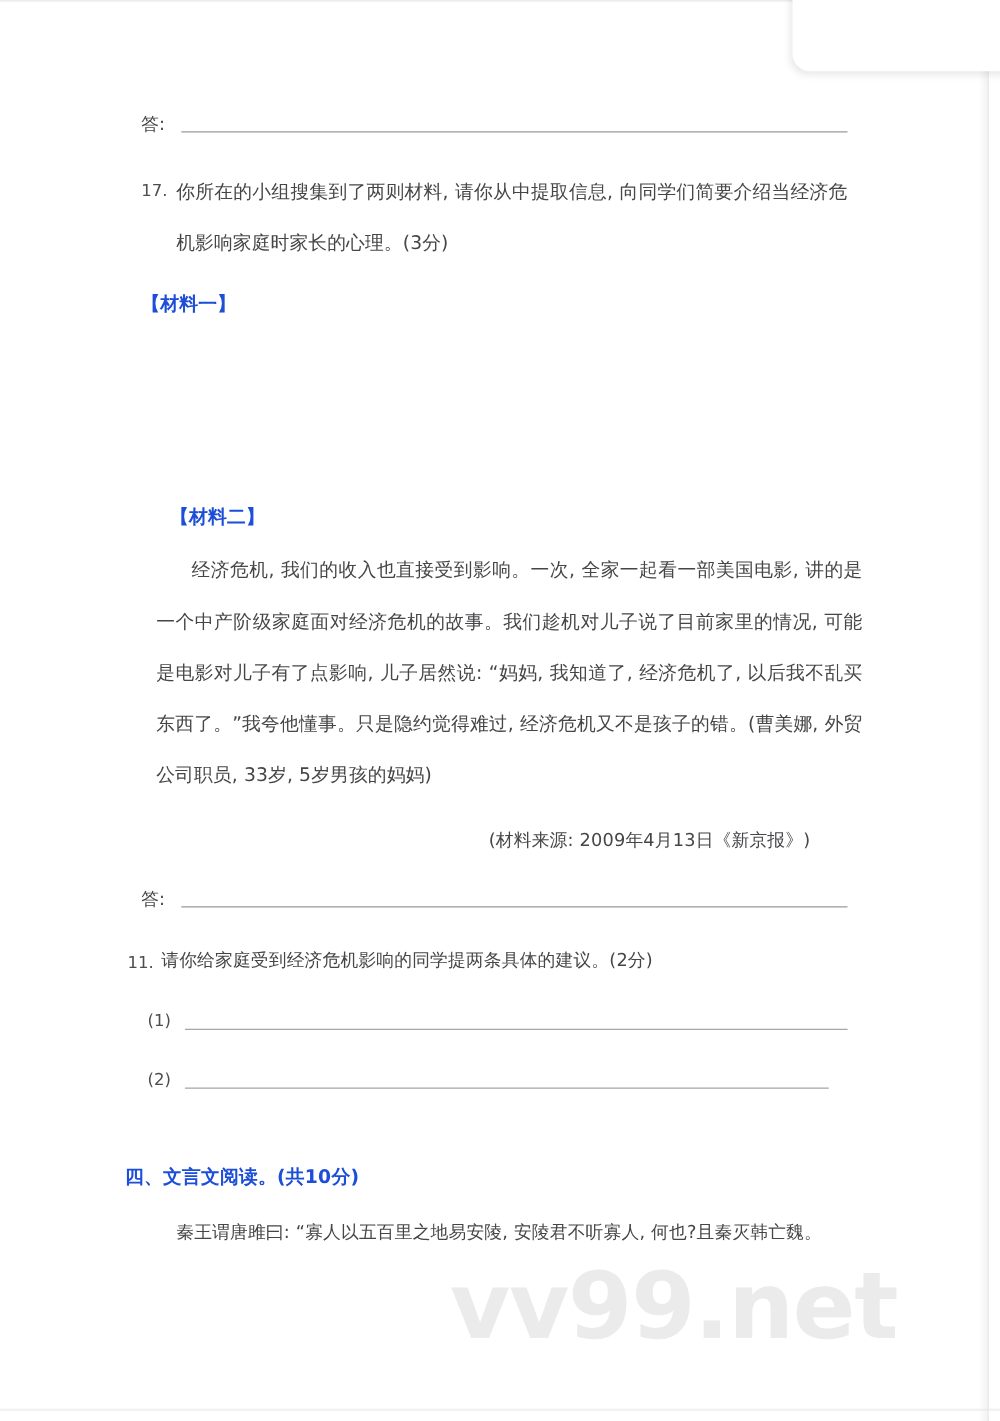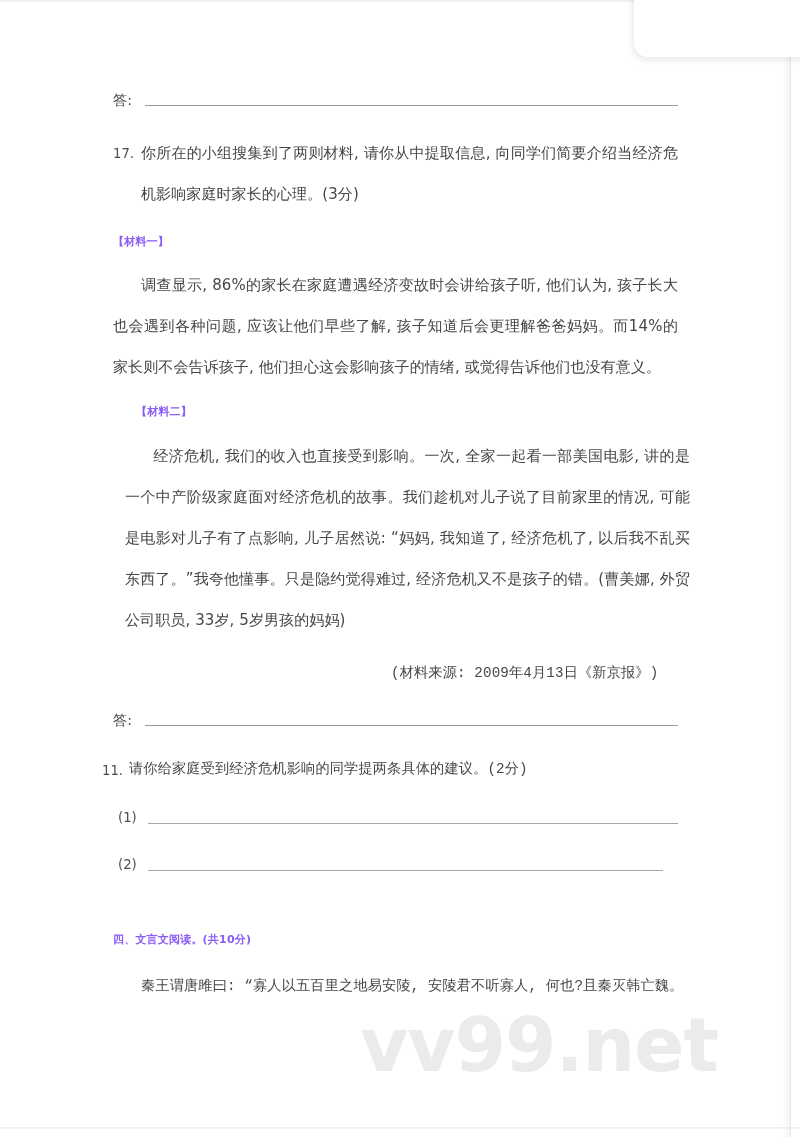--- a/index.html
+++ b/index.html
@@ -95,21 +95,20 @@
     color: #3f3f43;
   }
 
   .ln {
     position: absolute;
     white-space: nowrap;
     font-size: 14.2px;
     line-height: 1;
     color: #464649;
     letter-spacing: 0.15px;
-    font-family: Liberation Mono, monospace;
   }
 
   
   .rule {
     position: absolute;
     height: 1px;
     background: #9a9a9f;
   }
   .rule.soft {
     background: #a5a5aa;
@@ -139,23 +138,23 @@
     color: #464649;
     text-align: justify;
     letter-spacing: 0.1px;
   }
   .block .indent {
     display: inline-block;
     width: 28px;
   }
   .hd {
     position: absolute;
-    font-size: 11px;
+    font-size: 15px;
     font-weight: bold;
-    color: #8b5cf6;
+    color: #1d4ed8;
     white-space: nowrap;
     letter-spacing: 0.2px;
   }
 </style>
 </head>
 <body>
 
 <div id="page-sheet">
   <div id="page-top-edge"></div>
   <div id="page-bottom-edge"></div>
@@ -167,38 +166,37 @@
 
 <div id="content">
 
   <div class="lbl" style="left:113px; top:93px;">答:</div>
   <div class="rule" style="left:145px; top:105px; width:533px;"></div>
 
   <div class="num" style="left:113px; top:147px;">17.</div>
   <div class="block" style="left:141px; top:133px; width:537px;">你所在的小组搜集到了两则材料, 请你从中提取信息, 向同学们简要介绍当经济危机影响家庭时家长的心理。(3分)</div>
 
   <div class="hd" style="left:113px; top:234px;">【材料一】</div>
-  <div class="block" style="left:113px; top:265px; width:565px;"><span class="indent"></span><span>调查显示, 86%的家长在家庭遭遇经济变故时会讲给孩子听, 他们认为, 孩子长大也会遇到各种问题, 应该让他们早些了解, 孩子知道后会更理解爸爸妈妈。而14%的家长则不会告诉孩子, 他们担心这会影响孩子的情绪, 或觉得告诉他们也没有意义。</span></div>
 
   <div class="hd" style="left:106px; top:404px;margin-left:30px;">【材料二】</div>
   <div class="block" style="left:125px; top:436px; width:565px;"><span class="indent"></span><span>经济危机, 我们的收入也直接受到影响。一次, 全家一起看一部美国电影, 讲的是一个中产阶级家庭面对经济危机的故事。我们趁机对儿子说了目前家里的情况, 可能是电影对儿子有了点影响, 儿子居然说: “妈妈, 我知道了, 经济危机了, 以后我不乱买东西了。”我夸他懂事。只是隐约觉得难过, 经济危机又不是孩子的错。(曹美娜, 外贸公司职员, 33岁, 5岁男孩的妈妈)</span></div>
 
   <div class="ln" style="left:391px; top:666px;">(材料来源: 2009年4月13日《新京报》)</div>
 
   <div class="lbl" style="left:113px; top:713px;">答:</div>
   <div class="rule" style="left:145px; top:725px; width:533px;"></div>
 
   <div class="num" style="left:102px; top:764px;">11.</div>
   <div class="ln" style="left:129px; top:762px;">请你给家庭受到经济危机影响的同学提两条具体的建议。(2分)</div>
 
   <div class="num" style="left:118px; top:811px;">(1)</div>
   <div class="rule soft" style="left:148px; top:823px; width:530px;"></div>
 
   <div class="num" style="left:118px; top:858px;">(2)</div>
   <div class="rule soft" style="left:148px; top:870px; width:515px;"></div>
 
-  <div class="hd" style="left:113px; top:932px;">四、文言文阅读。(共10分)</div>
+  <div class="hd" style="left:100px; top:932px;">四、文言文阅读。(共10分)</div>
 
   <div class="ln" style="left:141px; top:979px;">秦王谓唐雎曰: “寡人以五百里之地易安陵, 安陵君不听寡人, 何也?且秦灭韩亡魏。</div>
 
 </div>
 
 <div id="watermark">vv99.net</div>
 
 </body></html>

